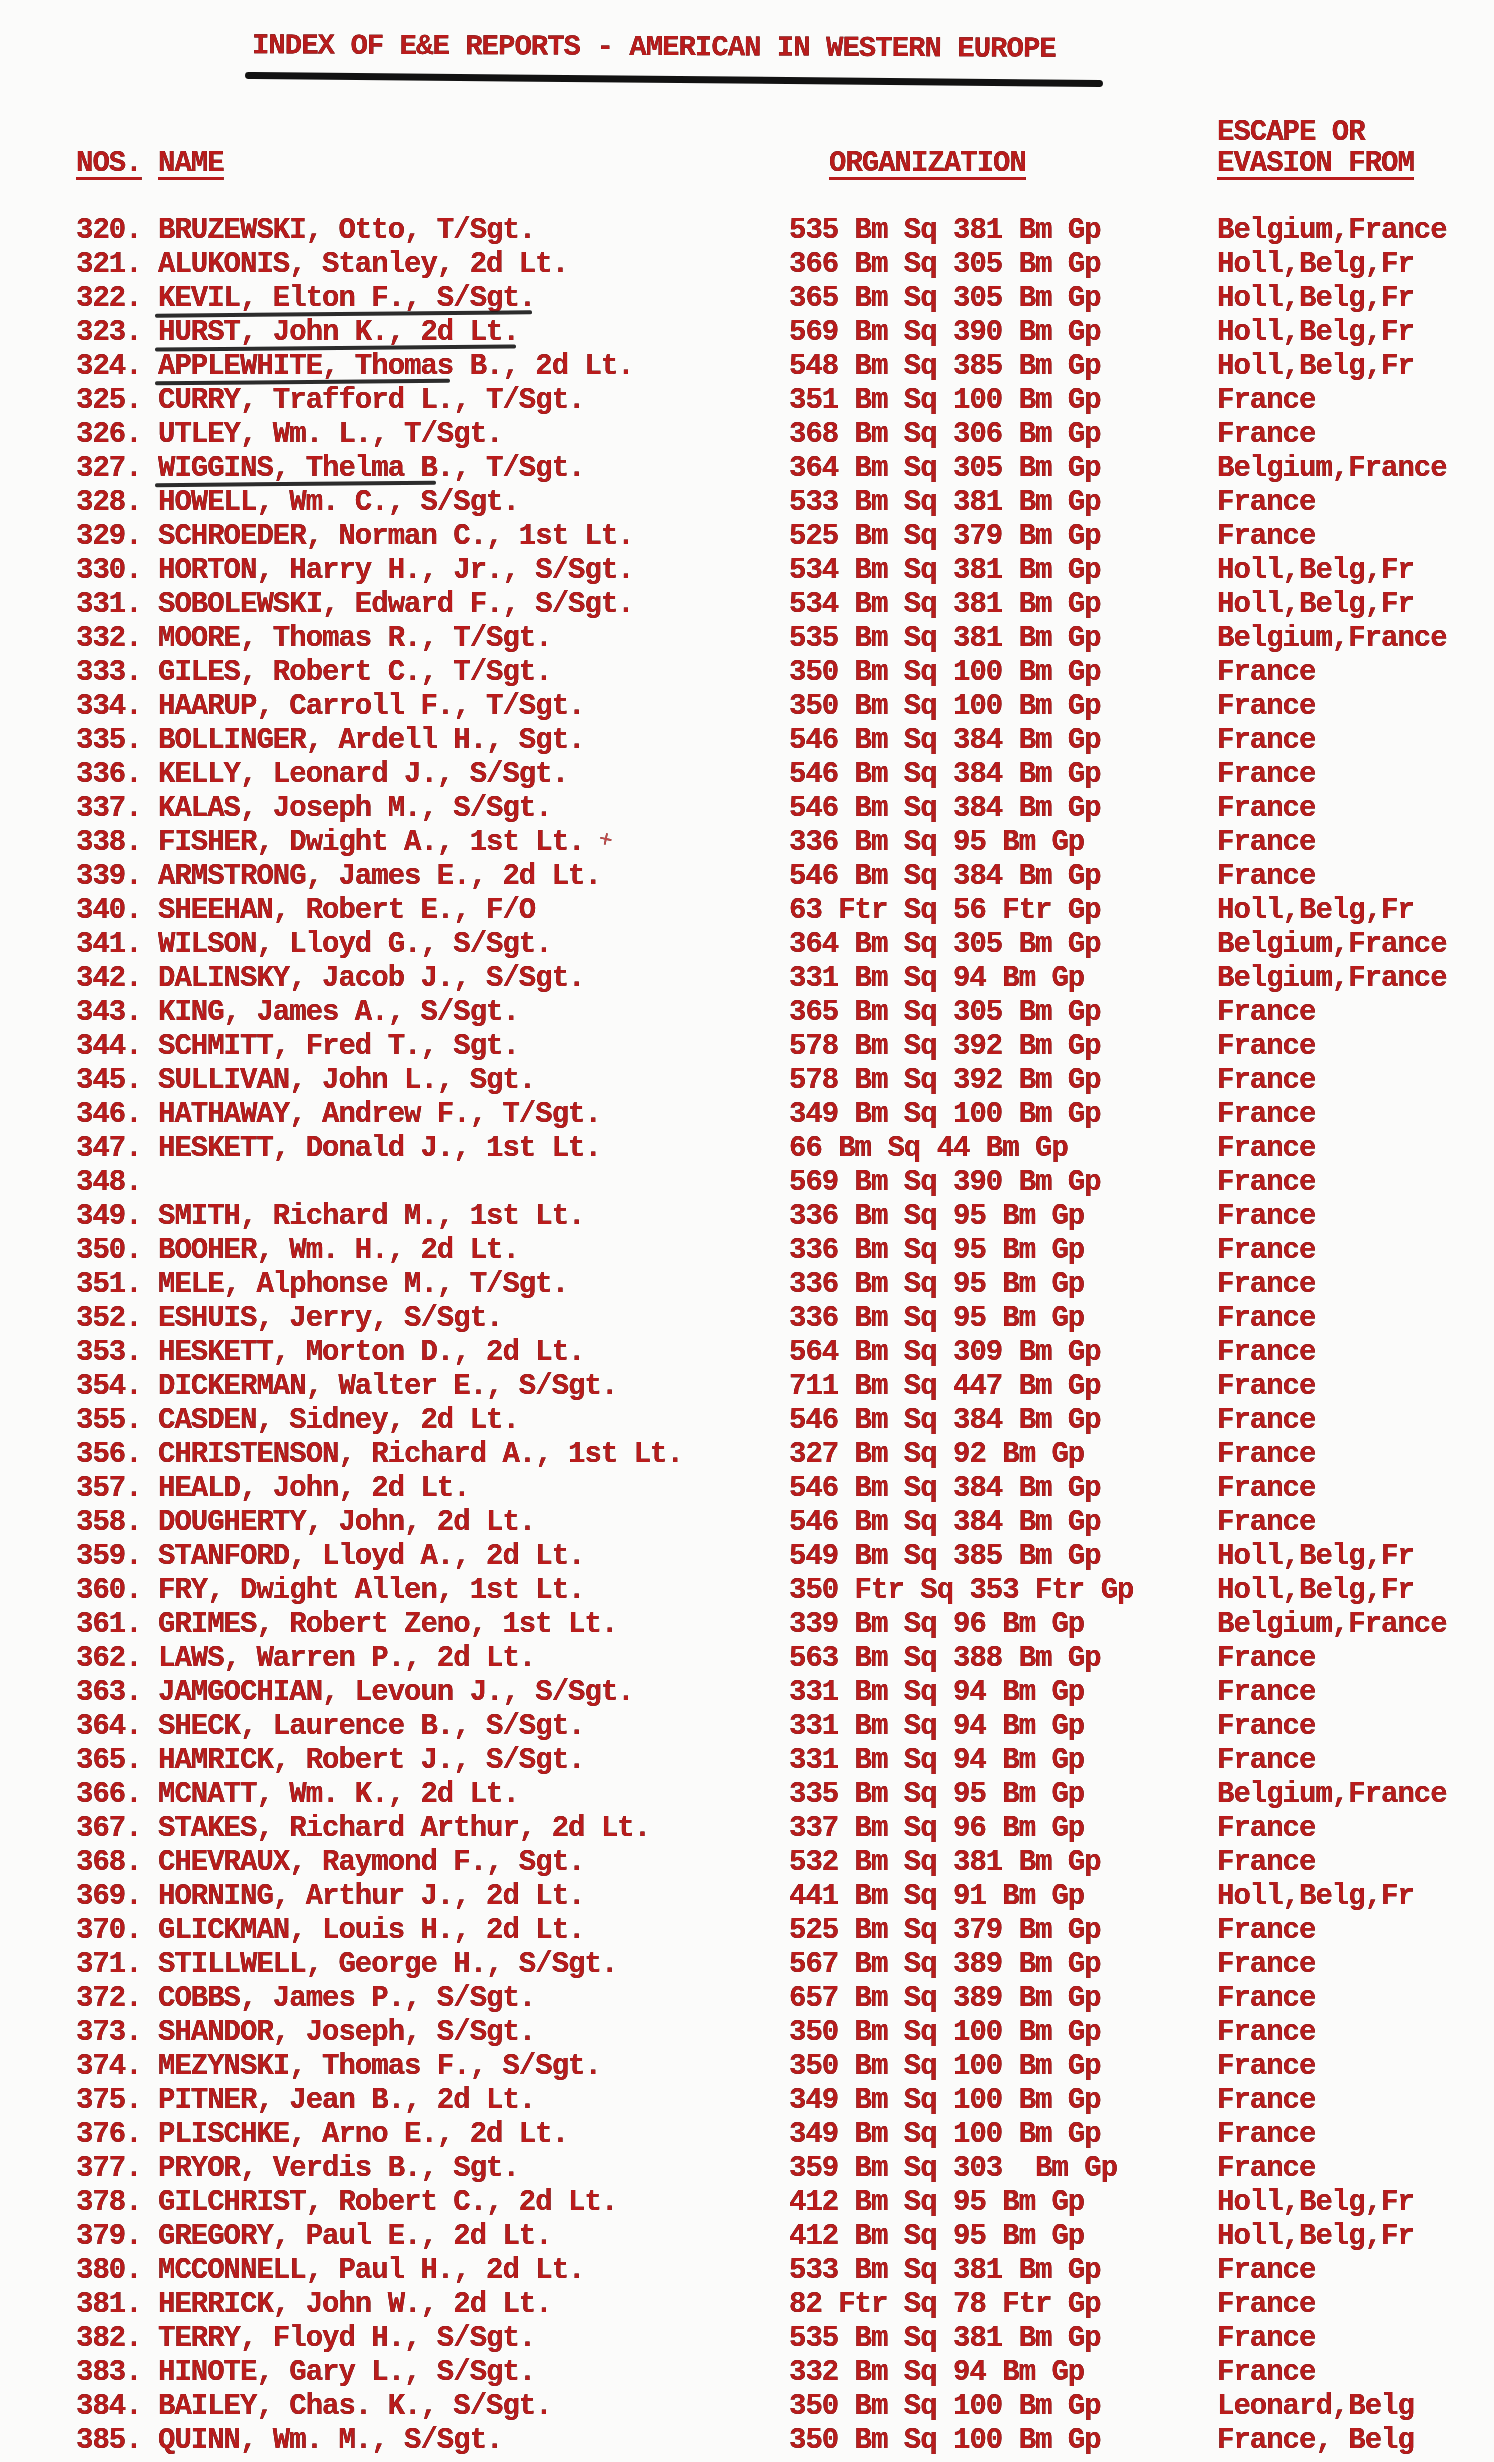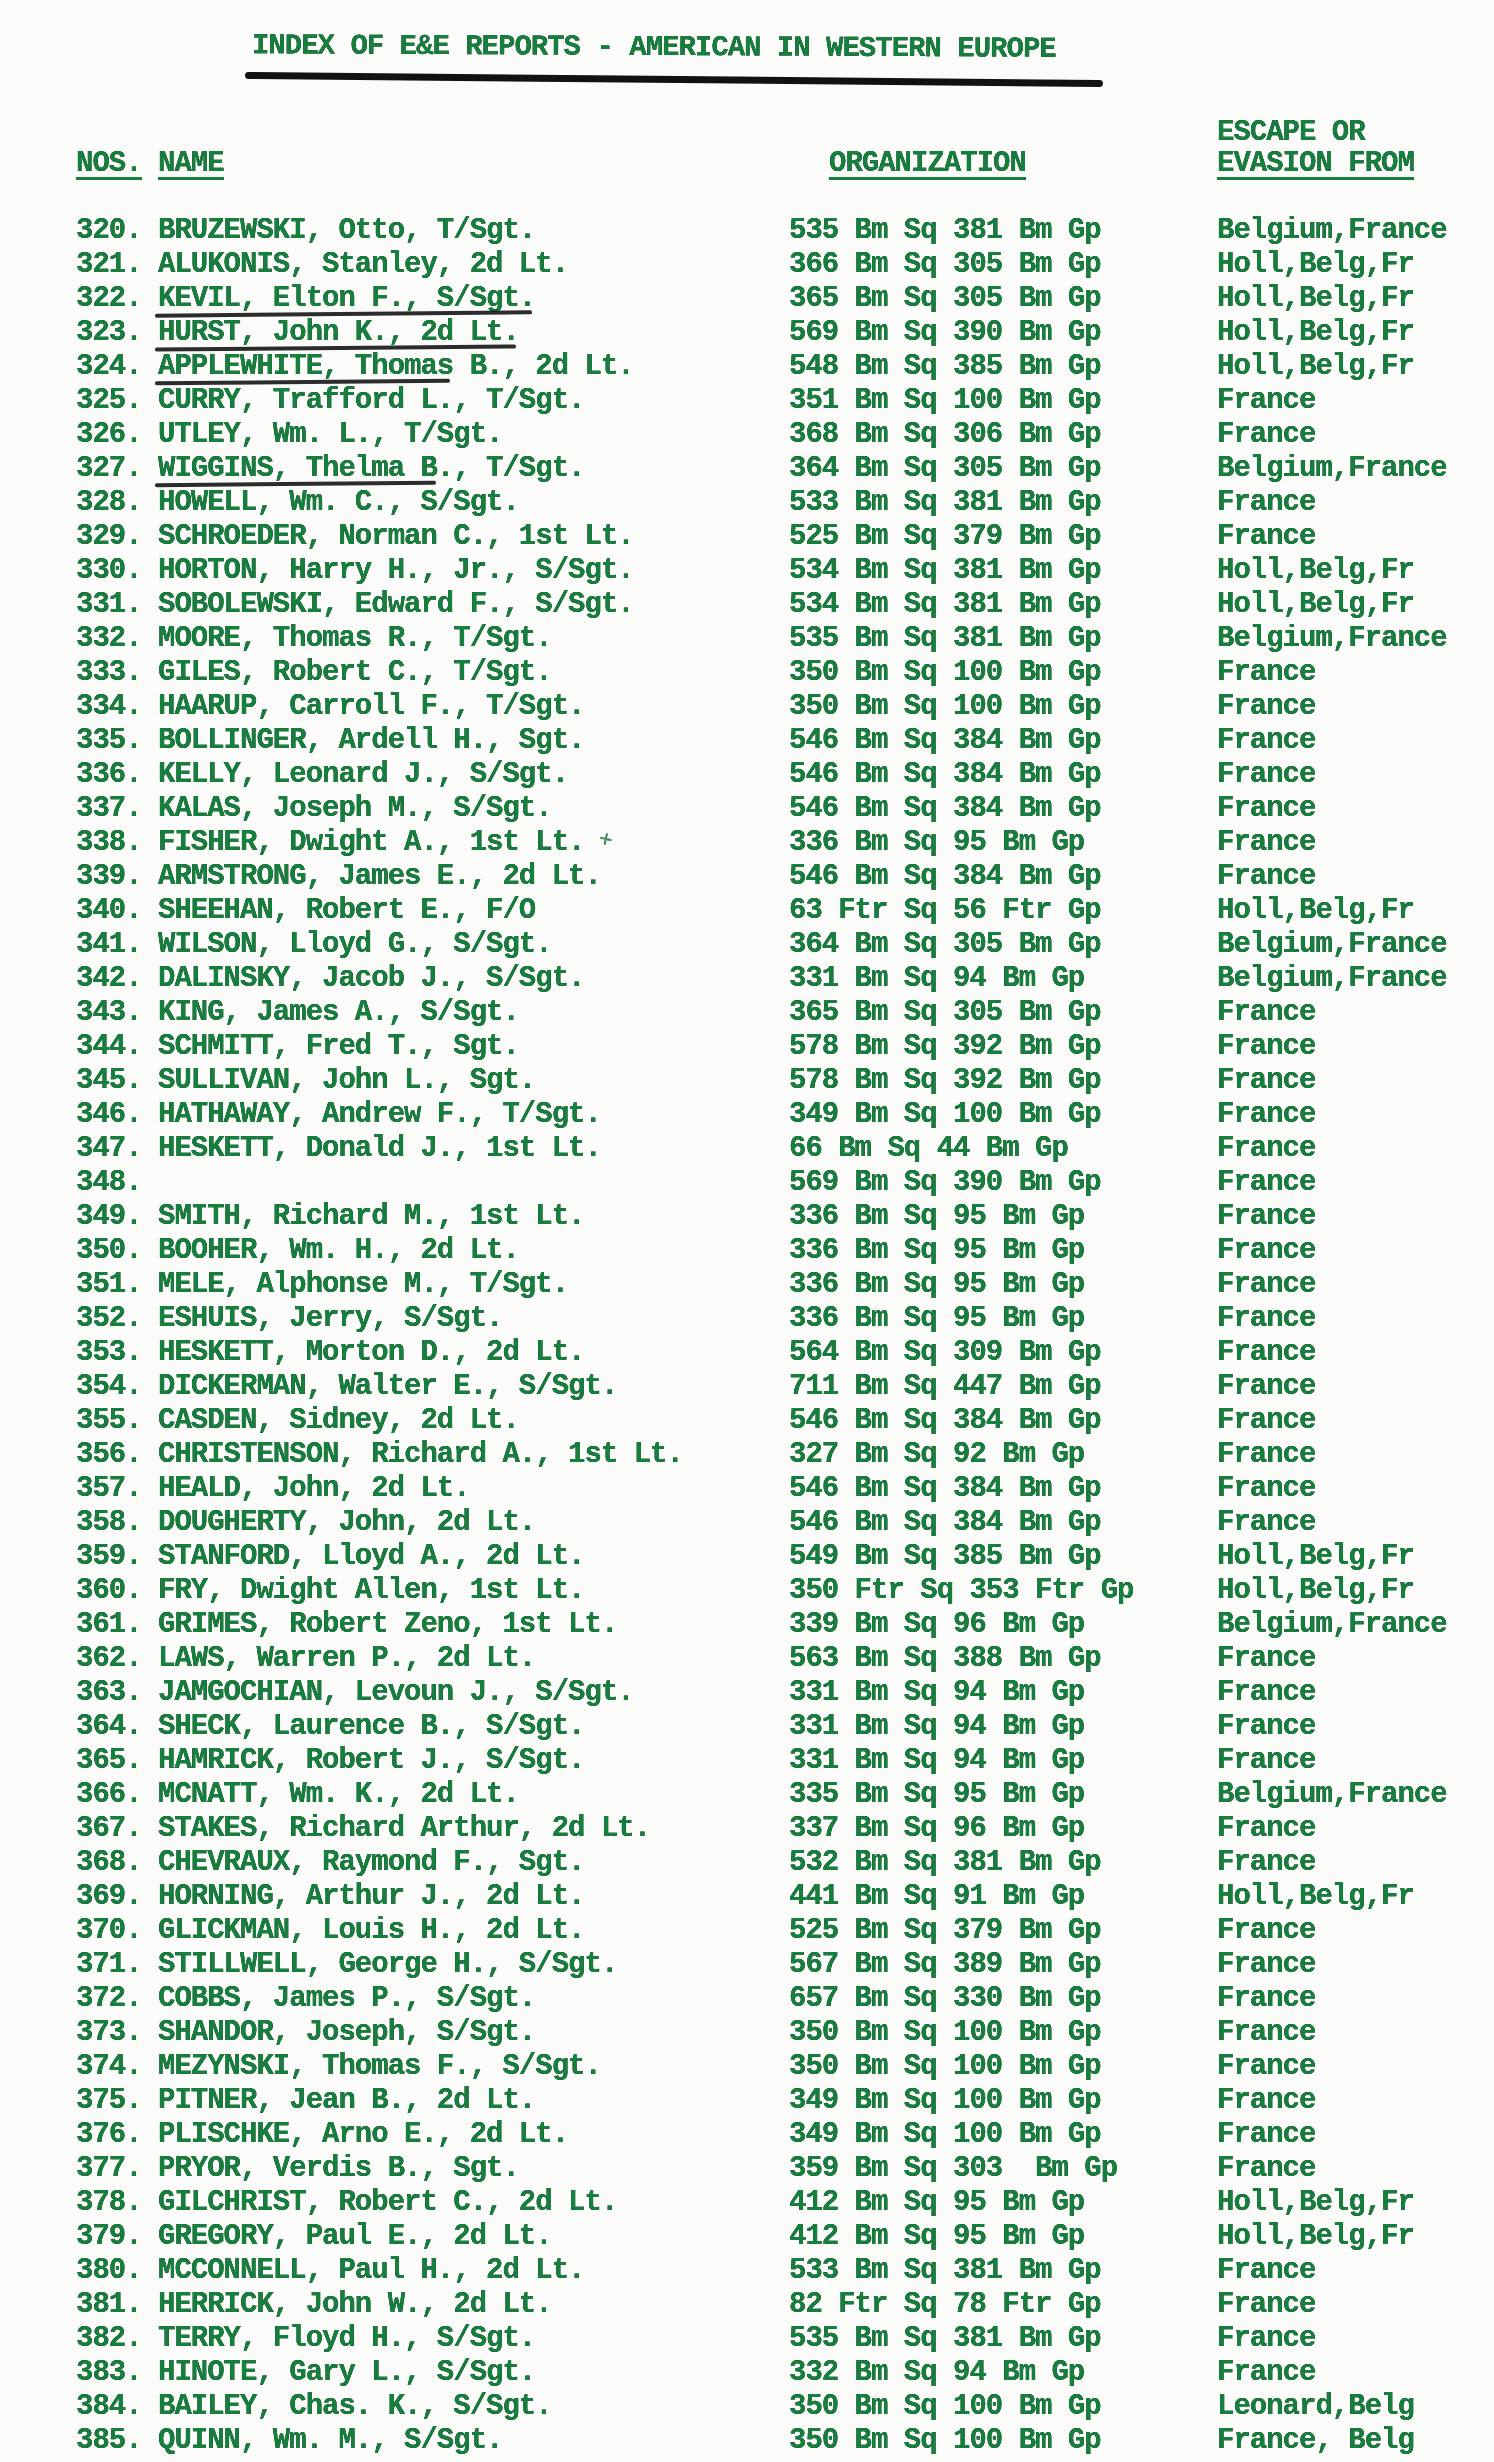--- a/index.html
+++ b/index.html
@@ -5,21 +5,21 @@
   html, body { margin: 0; padding: 0; }
   body {
     width: 1494px; height: 2462px;
     background: #fbfbfa;
     overflow: hidden;
     font-family: "Liberation Mono", "DejaVu Sans Mono", monospace;
   }
   .page {
     position: absolute; left: 0; top: 0;
     width: 1386px; height: 2462px;
-    color: #15803d;
+    color: #b91c1c;
   }
   .tw {
     font-weight: 700;
     font-size: 29px;
     letter-spacing: -1px;
     white-space: pre;
     text-shadow: 0 0 0.6px #000;
   }
   .doc-title {
     position: absolute; left: 252px; top: 31px;
@@ -434,21 +434,21 @@
     <div class="row">
       <span class="tw cell nos">371.</span>
       <span class="tw cell name">STILLWELL, George H., S/Sgt.</span>
       <span class="tw cell org">567 Bm Sq 389 Bm Gp</span>
       <span class="tw cell from">France</span>
     </div>
 
     <div class="row">
       <span class="tw cell nos">372.</span>
       <span class="tw cell name">COBBS, James P., S/Sgt.</span>
-      <span class="tw cell org">657 Bm Sq 330 Bm Gp</span>
+      <span class="tw cell org">657 Bm Sq 389 Bm Gp</span>
       <span class="tw cell from">France</span>
     </div>
 
     <div class="row">
       <span class="tw cell nos">373.</span>
       <span class="tw cell name">SHANDOR, Joseph, S/Sgt.</span>
       <span class="tw cell org">350 Bm Sq 100 Bm Gp</span>
       <span class="tw cell from">France</span>
     </div>
 

